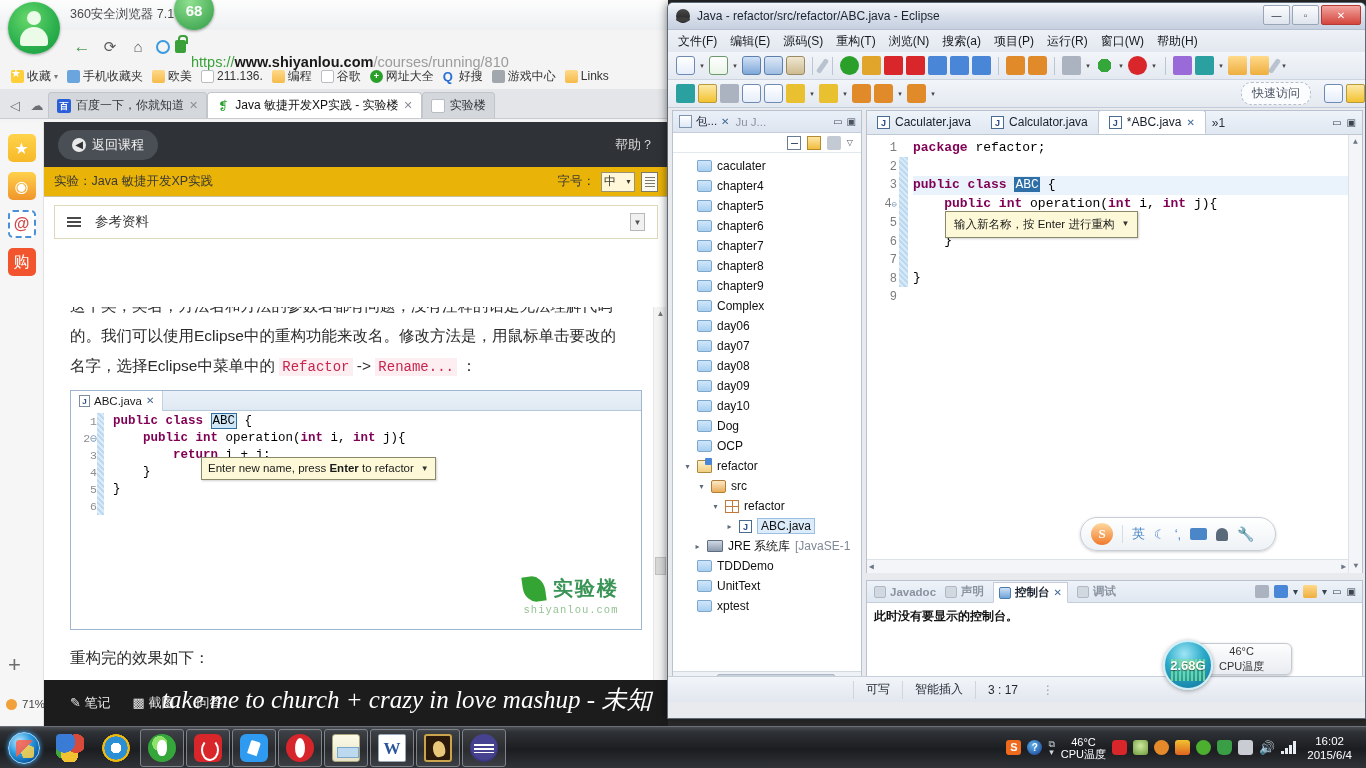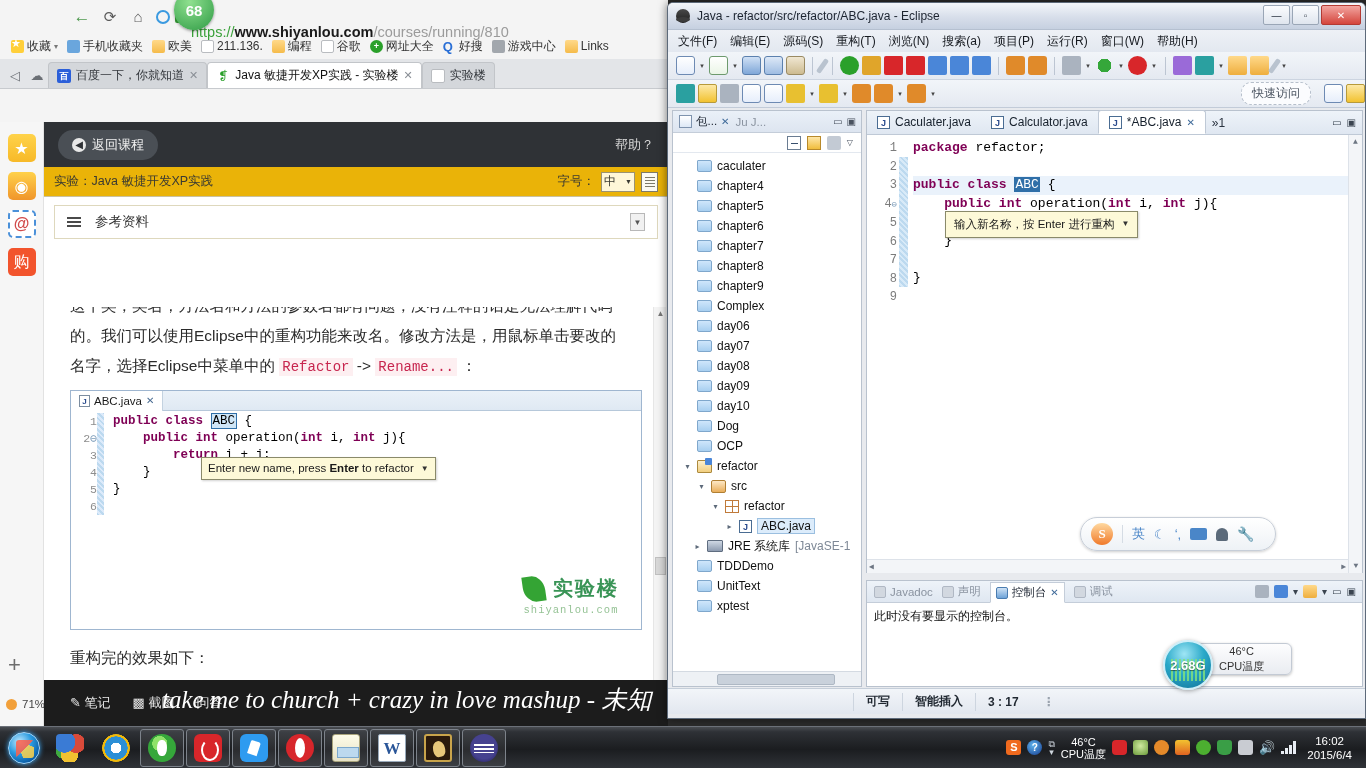--- a/index.html
+++ b/index.html
@@ -348,21 +348,21 @@
   }
   .sg-logo{ width:22px;height:22px;border-radius:50%;background:linear-gradient(#ffd9a0,#f07a2a);color:#fff;
             font:bold 13px "Liberation Serif",serif;text-align:center;line-height:22px;}
   .sg-div{ width:1px;height:18px;background:#d5dce4;}
   .sg-i{ color:#4a86c8; font-size:13px;}
   .sg-kb{ width:17px;height:12px;background:#4a86c8;border-radius:2px;}
   .sg-person{ width:12px;height:13px;background:#5b6a7a;border-radius:6px 6px 2px 2px;}
   .sg-wrench{ color:#4a86c8; font-size:14px;}
 
   
-  #console{ position:absolute; left:198px; top:470px; width:497px; height:107px; background:#fff; border:1px solid #b9c2ce;}
+  #console{ position:absolute; left:198px; top:470px; width:497px; height:107px; background:#fff; border:1px solid #b9c2ce;font-weight:bold;}
   #cs-tabs{ height:22px; background:linear-gradient(#eef3f9,#dfe7f1); display:flex;align-items:center; gap:9px; padding-left:7px;
             font-size:11.5px; color:#1b2330; border-bottom:1px solid #c4cdd9;}
   .cstab{ display:flex;align-items:center;gap:4px;}
   .cstab.inactive{ color:#8a93a0;}
   .cstab.active{ background:#fff; border:1px solid #c4cdd9; border-bottom-color:#fff; padding:2px 5px; margin-bottom:-2px;}
   .cs-ico{ width:12px;height:12px; background:linear-gradient(#cfe2f5,#6ea3d8); border:1px solid #4a7cb0; border-radius:2px;}
   .cs-ico.grey{ background:#d2d8e0; border-color:#b0b8c4;}
   #cs-tools{ margin-left:auto; display:flex;align-items:center;gap:5px; padding-right:6px; color:#3a4450; font-size:10px;}
   #cs-text{ padding:5px 7px; font-size:12px; color:#111; }
 
@@ -377,35 +377,39 @@
     border:2px solid #cfeef8; box-shadow:0 1px 4px rgba(0,0,0,.35);
     color:#fff; font:bold 13px "Liberation Sans",sans-serif;
     display:flex;align-items:center;justify-content:center;
   }
   #cpu-orb .bars{ position:absolute; left:6px; bottom:7px; width:34px;height:22px;
       background:repeating-linear-gradient(90deg,#7fe07f 0 2px, transparent 2px 4px); opacity:.85;}
   #cpu-orb span{ position:relative; z-index:2; text-shadow:0 1px 1px rgba(0,0,0,.5);}
   #cpu-txt{ margin-left:44px; text-align:center; font-size:11px; color:#333; line-height:15px;}
 
   #ec-status{
-    position:absolute; left:0; bottom:4px; width:699px; height:26px;
+    position:absolute; left:0; bottom:16px; width:699px; height:26px;
     background:linear-gradient(#f2f5f9,#e2e7ef); border-top:1px solid #c5ced9;
-    display:flex; align-items:center; font-size:12px; color:#1f2730;font-weight:bold;
+    display:flex; align-items:center; font-size:12px; color:#1f2730;
   }
   .st-cell{ padding:0 12px; border-right:1px solid #cdd5df; height:18px; display:flex;align-items:center;}
   .st-cell.first{ width:186px; border-right:1px solid #cdd5df;}
   .st-dots{ color:#9aa3ae; letter-spacing:2px; padding-left:12px;}
 </style>
 </head>
 <body>
 
 <div id="desktop">
 
   <div id="browser">
 
+    <div id="br-titlebar">
+      <div id="br-logo"></div>
+      <div id="br-title">360安全浏览器 7.1</div>
+    </div>
 
     <div id="br-navrow">
       <div class="nav-btn">←</div>
       <div class="nav-btn grey">⟳</div>
       <div class="nav-btn grey">⌂</div>
       <div id="omnibox">
         <span class="globe"></span>
         <span class="lock"></span>
         <span id="url"><span class="scheme">https://</span><b>www.shiyanlou.com</b><span>/courses/running/810</span></span>
       </div>

